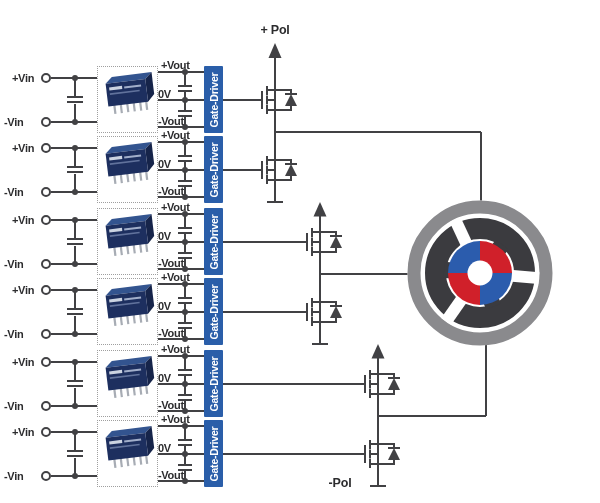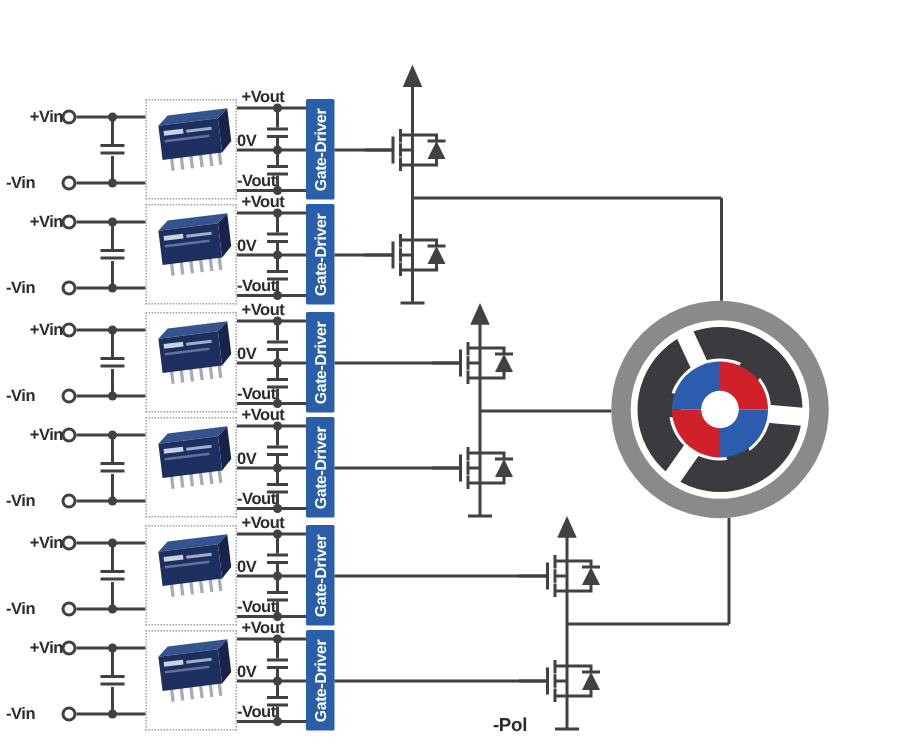--- a/index.html
+++ b/index.html
@@ -1,21 +1,21 @@
 <!DOCTYPE html>
 <html style="--wire: #414144; --ink: #2c2c2e; --driver_blue: #2a5ea9; --module_body: #1d2f5f; --module_top: #33548f; --module_side: #16244a; --pin_gray: #a7acb4; --motor_ring: #8a8a8d; --stator: #3b3b3f; --rotor_red: #d0202a; --rotor_blue: #2b5cad;"><head>
 <meta charset="utf-8">
 <style>
   html,body{margin:0;padding:0;background:#fff;}
   .stage{position:relative;width:600px;height:503px;background:#fff;overflow:hidden;
          font-family:"Liberation Sans",sans-serif;}
   .toplbl{position:absolute;font:bold 12.5px "Liberation Sans",sans-serif;color:var(--ink);text-align:center;letter-spacing:-0.2px;}
   .ch{position:absolute;left:0;width:600px;height:71px;}
   .lbl{position:absolute;font:bold 11px "Liberation Sans",sans-serif;color:var(--ink);letter-spacing:-0.3px;white-space:nowrap;text-align:center;}
-  .l-vinp{left:4px;top:8px;width:38px;text-align:right;}
+  .l-vinp{left:4px;top:8px;width:38px;text-align:center;}
   .l-vinm{left:4px;top:52px;width:38px;text-align:left;}
   .l-voutp{left:161px;top:-5px;}
   .l-zero{left:158px;top:24px;}
   .l-voutm{left:158px;top:51px;}
   .term{position:absolute;width:6px;height:6px;border:2px solid var(--wire);border-radius:50%;background:#fff;}
   .t-p{left:41px;top:9px;}
   .t-m{left:41px;top:53px;}
   .wh{position:absolute;height:2px;background:var(--wire);}
   .wv{position:absolute;width:2px;background:var(--wire);}
   .w-inp{left:51px;top:13px;width:46px;}
@@ -52,20 +52,21 @@
   .mod-body{fill:var(--module_body);}
   .mod-top{fill:var(--module_top);}
   .mod-side{fill:var(--module_side);}
   .mod-pin{fill:var(--pin_gray);}
 </style>
 </head>
 <body>
 
 <div class="stage">
 
+  <div class="toplbl" style="left:215px;top:23px;width:120px;">+ Pol</div>
   <div class="toplbl" style="left:300px;top:476px;width:80px;">-Pol</div>
 
   <svg width="0" height="0" style="position:absolute">
     <defs>
       <g id="module-art">
         <g transform="rotate(-7 26 23)">
           <g class="mod-pin">
             <rect x="9" y="32" width="2.2" height="9"></rect>
               <rect x="15.5" y="32" width="2.2" height="9"></rect>
             <rect x="22" y="32" width="2.2" height="9"></rect>

